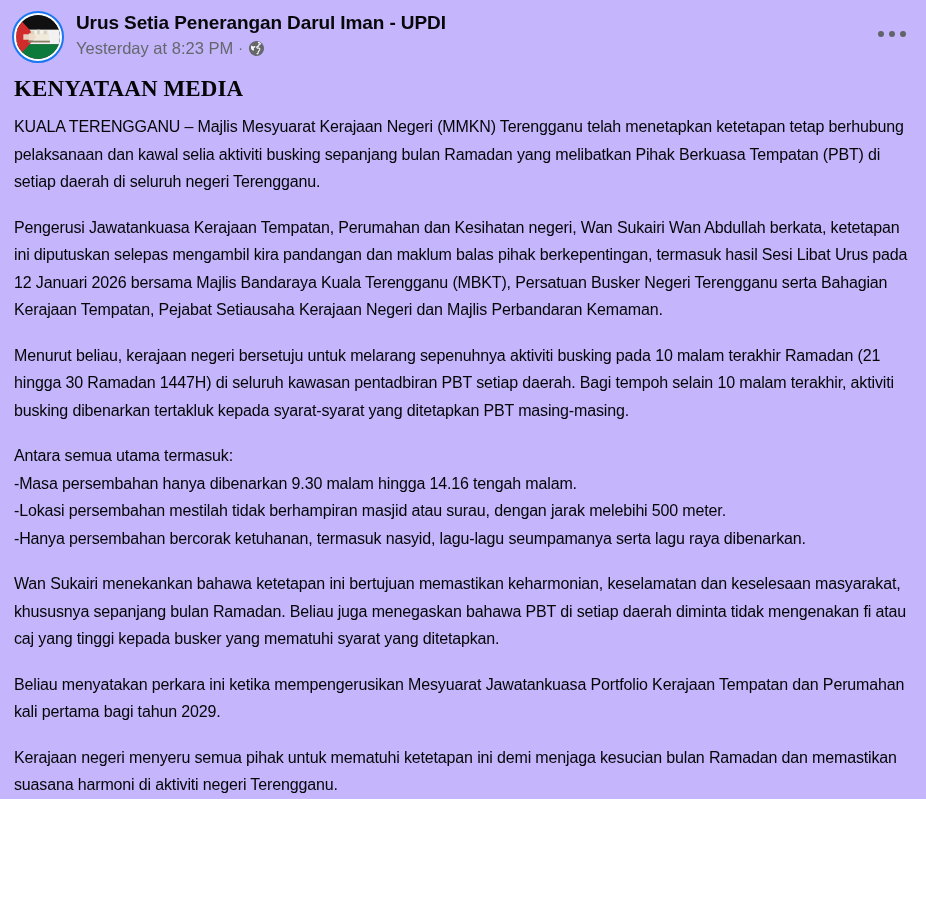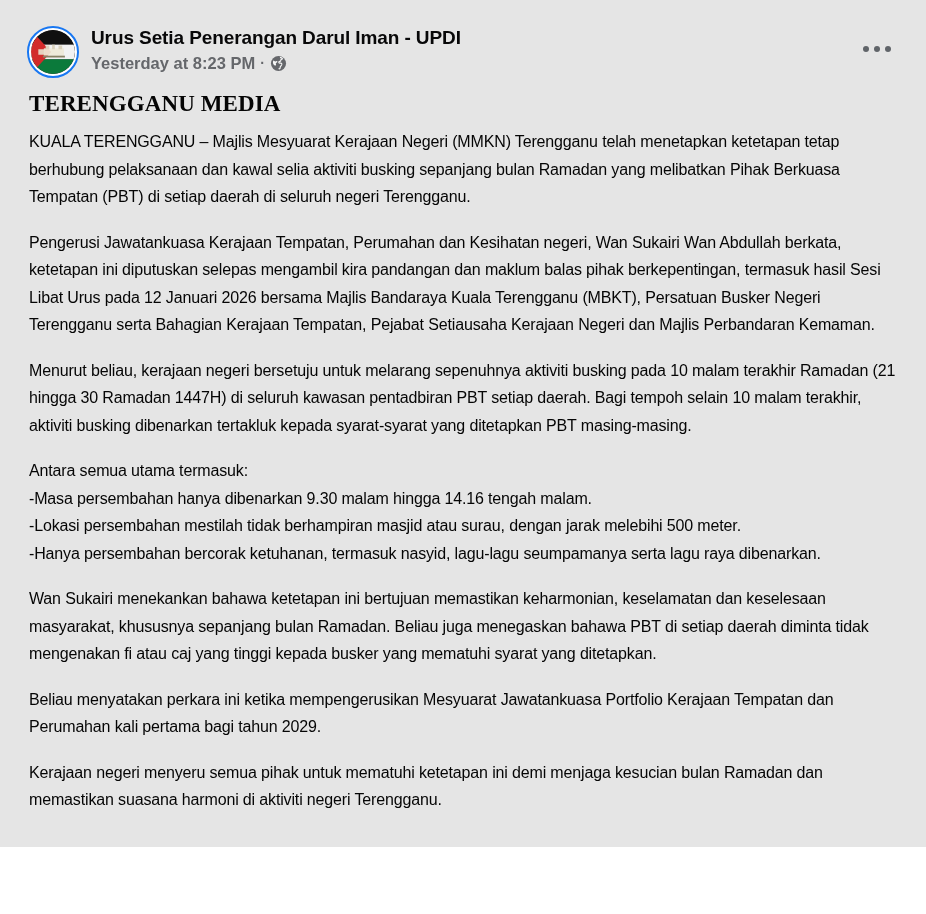--- a/index.html
+++ b/index.html
@@ -11,22 +11,22 @@
     width: 926px;
     height: 914px;
     font-family: "Liberation Sans", sans-serif;
     color: #050505;
     overflow: hidden;
   }
 
   .post {
     width: 926px;
     box-sizing: border-box;
-    padding: 15px;
-    background: #e5e5e5;
+    padding: 0;
+    background: #c4b5fd;
     position: relative;
   }
 
   
   .post-header {
     display: flex;
     align-items: flex-start;
     padding: 10px 12px 4px 12px;
     position: relative;
   }
@@ -67,21 +67,21 @@
     letter-spacing: -0.1px;
     white-space: nowrap;
   }
   .meta-row {
     display: flex;
     align-items: center;
     margin-top: 4px;
     font-size: 16.5px;
     color: #65676b;
     line-height: 20px;
-    font-weight: bold;
+    font-weight: normal;
   }
   .meta-dot {
     margin: 0 5px;
     color: #65676b;
     font-size: 14px;
     line-height: 20px;
   }
   .globe-icon {
     display: inline-flex;
     align-items: center;
@@ -186,21 +186,21 @@
     <div class="more-button">
       <span class="dot"></span>
       <span class="dot"></span>
       <span class="dot"></span>
     </div>
 
   </div>
 
   <div class="post-body">
 
-    <div class="media-title">TERENGGANU MEDIA</div>
+    <div class="media-title">KENYATAAN MEDIA</div>
 
     <p class="para">KUALA TERENGGANU – Majlis Mesyuarat Kerajaan Negeri (MMKN) Terengganu telah menetapkan ketetapan tetap berhubung pelaksanaan dan kawal selia aktiviti busking sepanjang bulan Ramadan yang melibatkan Pihak Berkuasa Tempatan (PBT) di setiap daerah di seluruh negeri Terengganu.</p>
     <p class="para">Pengerusi Jawatankuasa Kerajaan Tempatan, Perumahan dan Kesihatan negeri, Wan Sukairi Wan Abdullah berkata, ketetapan ini diputuskan selepas mengambil kira pandangan dan maklum balas pihak berkepentingan, termasuk hasil Sesi Libat Urus pada 12 Januari 2026 bersama Majlis Bandaraya Kuala Terengganu (MBKT), Persatuan Busker Negeri Terengganu serta Bahagian Kerajaan Tempatan, Pejabat Setiausaha Kerajaan Negeri dan Majlis Perbandaran Kemaman.</p>
     <p class="para">Menurut beliau, kerajaan negeri bersetuju untuk melarang sepenuhnya aktiviti busking pada 10 malam terakhir Ramadan (21 hingga 30 Ramadan 1447H) di seluruh kawasan pentadbiran PBT setiap daerah. Bagi tempoh selain 10 malam terakhir, aktiviti busking dibenarkan tertakluk kepada syarat-syarat yang ditetapkan PBT masing-masing.</p>
 
     <p class="para tight">
       <span class="line">Antara semua utama termasuk:</span>
       <span class="line">-Masa persembahan hanya dibenarkan 9.30 malam hingga 14.16 tengah malam.</span>
       <span class="line">-Lokasi persembahan mestilah tidak berhampiran masjid atau surau, dengan jarak melebihi 500 meter.</span>
       <span class="line">-Hanya persembahan bercorak ketuhanan, termasuk nasyid, lagu-lagu seumpamanya serta lagu raya dibenarkan.</span>

